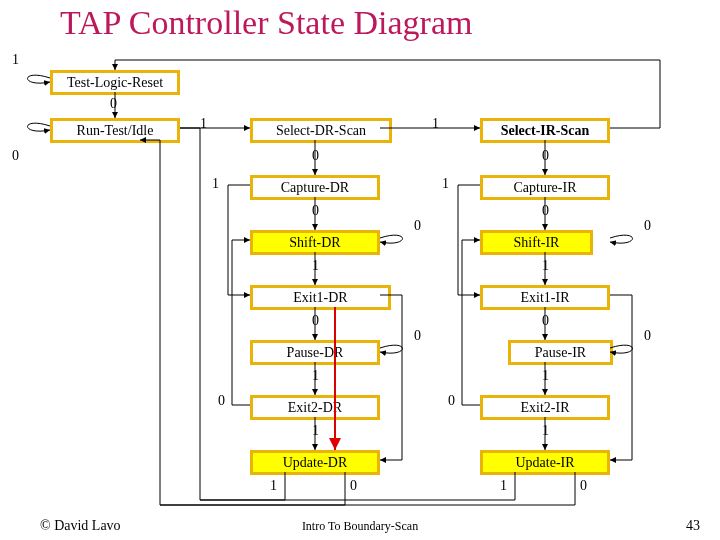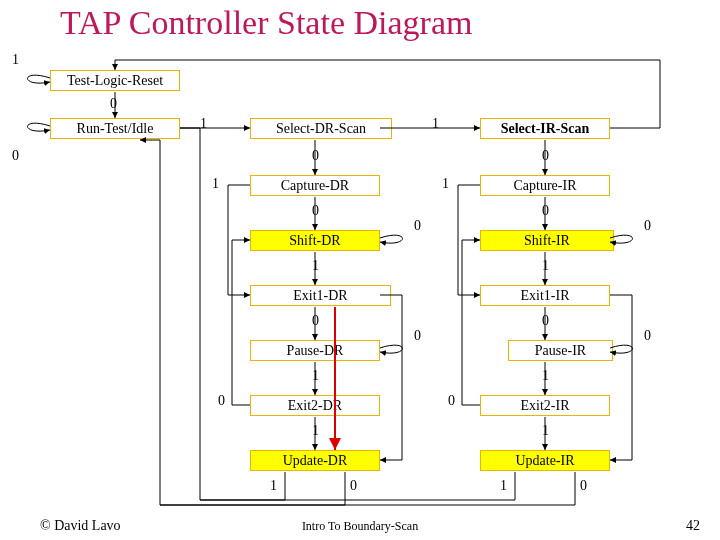--- a/index.html
+++ b/index.html
@@ -36,21 +36,21 @@
   }
   .footer-right {
     position: absolute;
     bottom: 6px;
     right: 20px;
     font-size: 14px;
     color: #000;
   }
   .state {
     position: absolute;
-    border: 1px solid #eab308;
+    border: 3px solid #eab308;
     background: #fff;
     text-align: center;
     font-size: 14px;
     line-height: 1.1;
     padding: 2px 3px;
   }
   .state.yellow { background: #ffff00; }
   .label {
     position: absolute;
     font-size: 14px;
@@ -71,21 +71,21 @@
 <div class="state" style="left:50px; top:70px; width:130px;">Test-Logic-Reset</div>
 <div class="state" style="left:50px; top:118px; width:130px;">Run-Test/Idle</div>
 
 <div class="state" style="left:250px; top:118px; width:142px;">Select-DR-Scan</div>
 <div class="state" style="left:480px; top:118px; width:130px;font-weight:bold;">Select-IR-Scan</div>
 
 <div class="state" style="left:250px; top:175px; width:130px;">Capture-DR</div>
 <div class="state" style="left:480px; top:175px; width:130px;">Capture-IR</div>
 
 <div class="state yellow" style="left:250px; top:230px; width:130px;">Shift-DR</div>
-<div class="state yellow" style="left:480px; top:230px; width:134px;">Shift-IR</div>
+<div class="state yellow" style="left:480px; top:230px; width:113px;">Shift-IR</div>
 
 <div class="state" style="left:250px; top:285px; width:141px;">Exit1-DR</div>
 <div class="state" style="left:480px; top:285px; width:130px;">Exit1-IR</div>
 
 <div class="state" style="left:250px; top:340px; width:130px;">Pause-DR</div>
 <div class="state" style="left:480px; top:340px; width:105px;margin-left:28px;">Pause-IR</div>
 
 <div class="state" style="left:250px; top:395px; width:130px;">Exit2-DR</div>
 <div class="state" style="left:480px; top:395px; width:130px;">Exit2-IR</div>
 
@@ -127,21 +127,21 @@
 <div class="label" style="left:312px; top:423px;">1</div>
 <div class="label" style="left:542px; top:423px;">1</div>
 
 <div class="label" style="left:270px; top:478px;">1</div>
 <div class="label" style="left:350px; top:478px;">0</div>
 <div class="label" style="left:500px; top:478px;">1</div>
 <div class="label" style="left:580px; top:478px;">0</div>
 
 <div class="footer-left">© David Lavo</div>
 <div class="footer-center">Intro To Boundary-Scan</div>
-<div class="footer-right">42</div>
+<div class="footer-right">43</div>
 
 <svg class="overlay">
   <defs>
     <marker id="ah" markerWidth="8" markerHeight="8" refX="6" refY="3" orient="auto">
       <path d="M0,0 L6,3 L0,6 Z" fill="#000"></path>
     </marker>
     <marker id="ahr" markerWidth="8" markerHeight="8" refX="6" refY="3" orient="auto">
       <path d="M0,0 L6,3 L0,6 Z" fill="#d00"></path>
     </marker>
   </defs>

